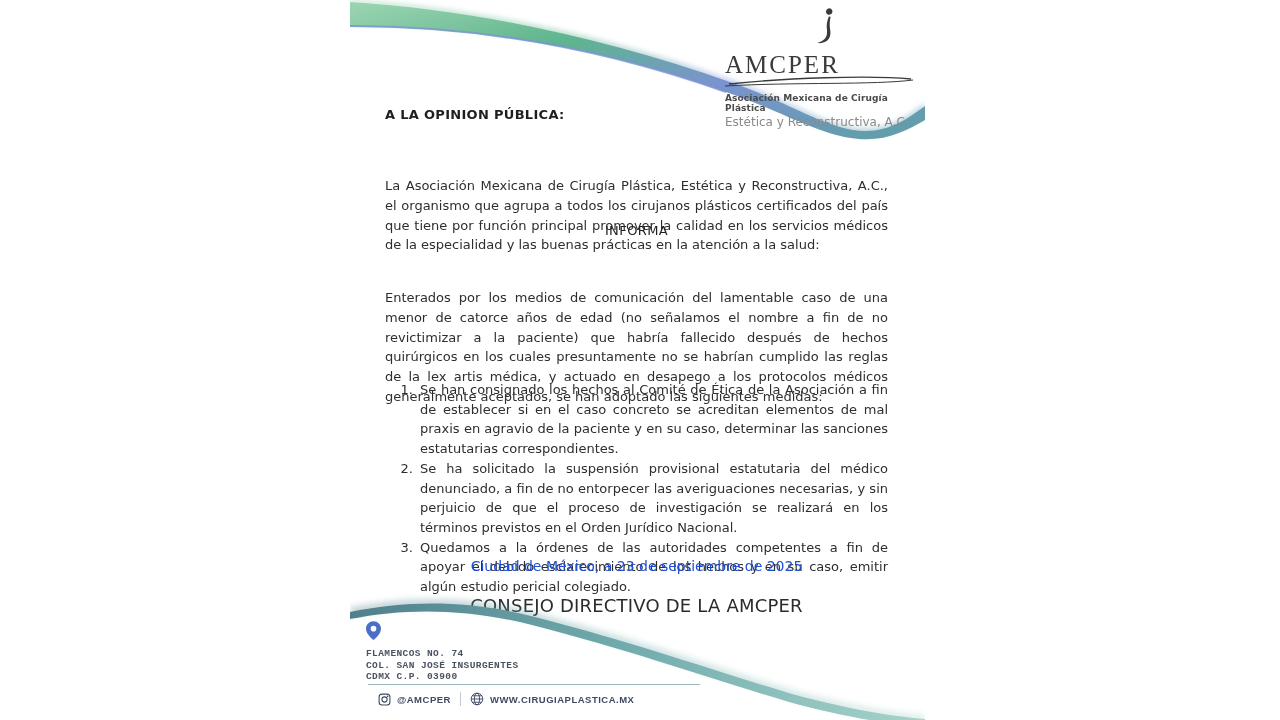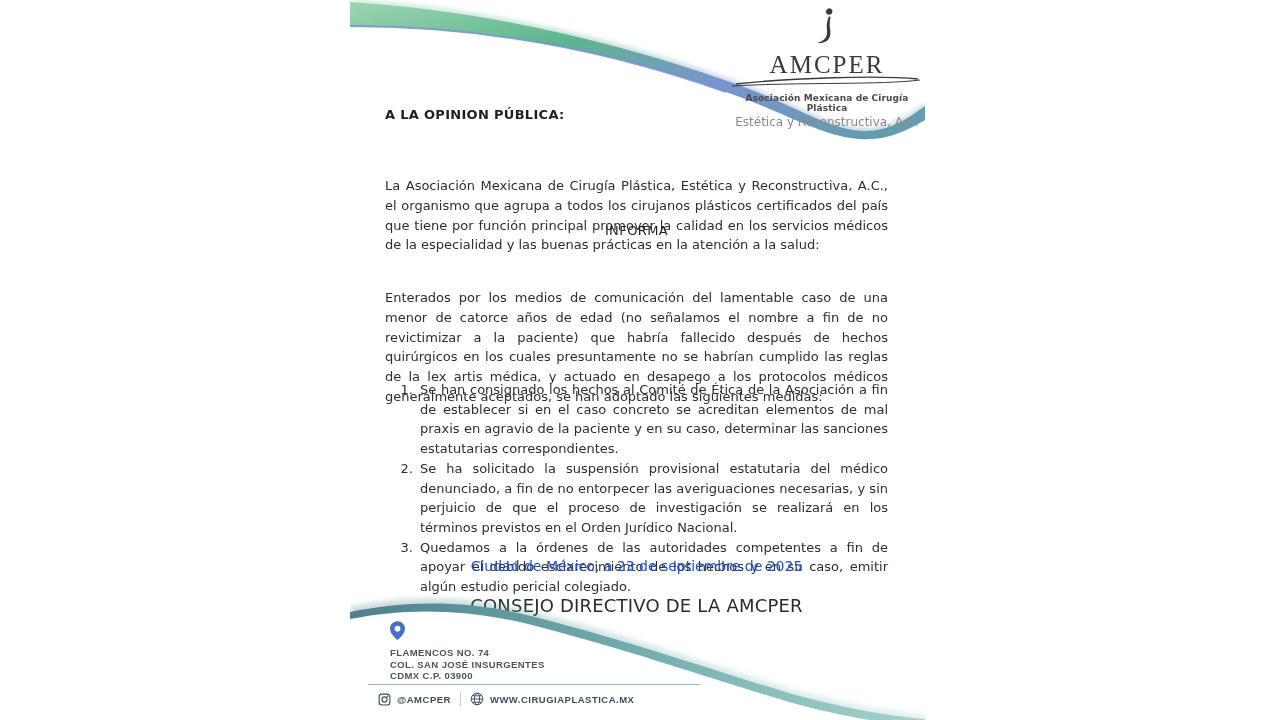--- a/index.html
+++ b/index.html
@@ -6,21 +6,21 @@
   .canvas{position:relative;width:1280px;height:720px;background:#ffffff;overflow:hidden;
           font-family:"DejaVu Sans", sans-serif;}
   .page{position:absolute;left:350px;top:0;width:575px;height:720px;background:#ffffff;overflow:hidden;}
 
   
   .decor{position:absolute;left:0;pointer-events:none;}
   .decor.top{top:0;}
   .decor.bottom{top:570px;}
 
   
-  .logo{position:absolute;top:5px;left:375px;width:204px;text-align:center;color:#3c3c3c;}
+  .logo{position:absolute;top:5px;left:375px;width:204px;color:#3c3c3c;}
   .logo-figure{height:48px;display:flex;justify-content:center;align-items:flex-end;}
   .logo-acronym{font-family:"Liberation Serif", serif;font-size:25px;letter-spacing:2px;
                 color:#3a3a3a;line-height:24px;}
   .logo-swoosh{margin-top:-4px;}
   .logo-line1{font-size:9px;font-weight:bold;color:#4a4a4a;letter-spacing:0.1px;margin-top:1px;}
   .logo-line2{font-size:12px;color:#8a8a8a;margin-top:2px;}
 
   
   .title{position:absolute;top:107px;left:35px;font-size:13px;font-weight:bold;color:#1f1f1f;letter-spacing:0.3px;}
   .para{position:absolute;left:35px;width:503px;font-size:13px;line-height:19.8px;
@@ -30,21 +30,21 @@
            font-size:13px;font-weight:normal;color:#1f1f1f;letter-spacing:0.4px;}
   .p2{top:250px;}
   .measures{position:absolute;top:380px;left:35px;width:503px;}
   .measures ol{margin:0;padding-left:32px;font-size:13px;line-height:19.7px;text-align:justify;color:#2e2e2e;}
   .measures li{padding-left:3px;}
   .dateline{position:absolute;top:558px;left:35px;width:503px;text-align:center;font-size:14px;color:#1d4ed8;}
   .signature{position:absolute;top:595px;left:35px;width:503px;text-align:center;
              font-size:18px;color:#2b2b2b;letter-spacing:0.2px;}
 
   
-  .addr{position:absolute;left:40px;top:621px;font-family:Liberation Sans, sans-serif;}
+  .addr{position:absolute;left:16px;top:621px;font-family:Liberation Mono, monospace;}
   .addr-lines{margin-top:3px;font-size:9.5px;font-weight:bold;letter-spacing:0.4px;
               color:#4b5262;line-height:11.5px;}
   .footer-divider{position:absolute;left:18px;top:684px;width:332px;height:1px;background:#9cb7bd;}
   .social{position:absolute;left:28px;top:690px;height:18px;display:flex;align-items:center;
           font-family:"Liberation Sans", sans-serif;font-size:9.5px;font-weight:bold;
           letter-spacing:0.5px;color:#3e4a63;}
   .social .icon{display:flex;align-items:center;margin-right:6px;}
   .social .vsep{width:1px;height:14px;background:#c3cad4;margin:0 9px;}
 </style>
 </head>

